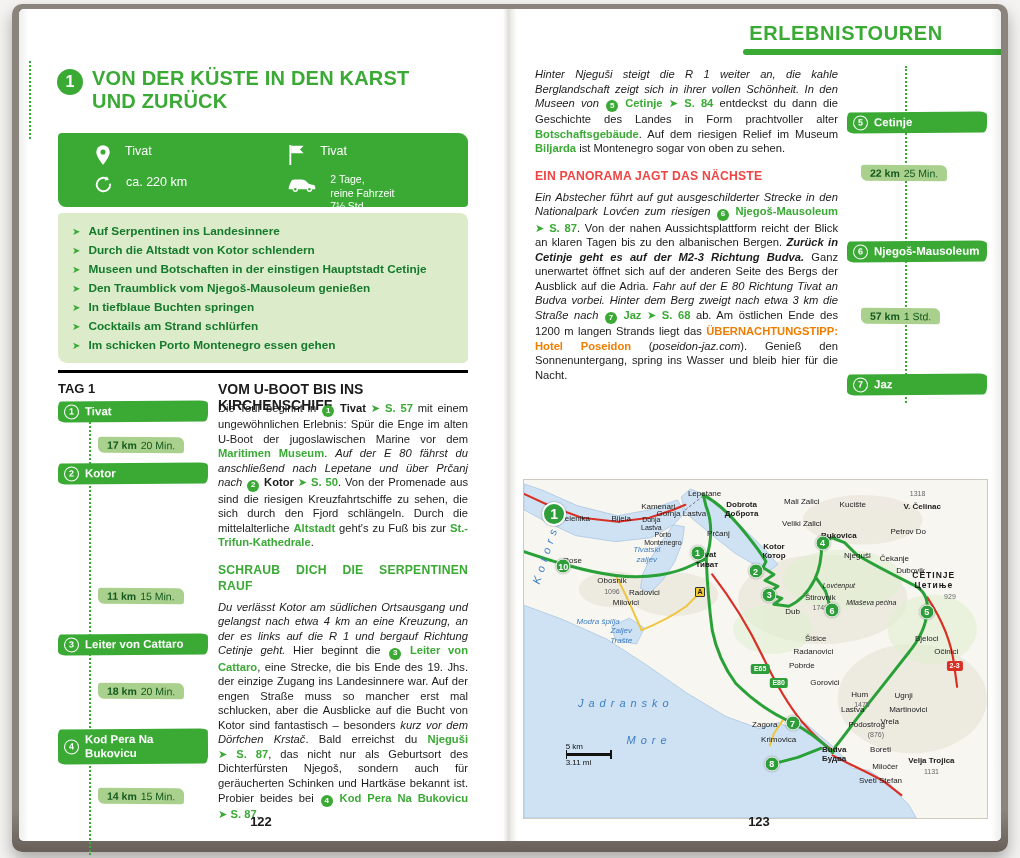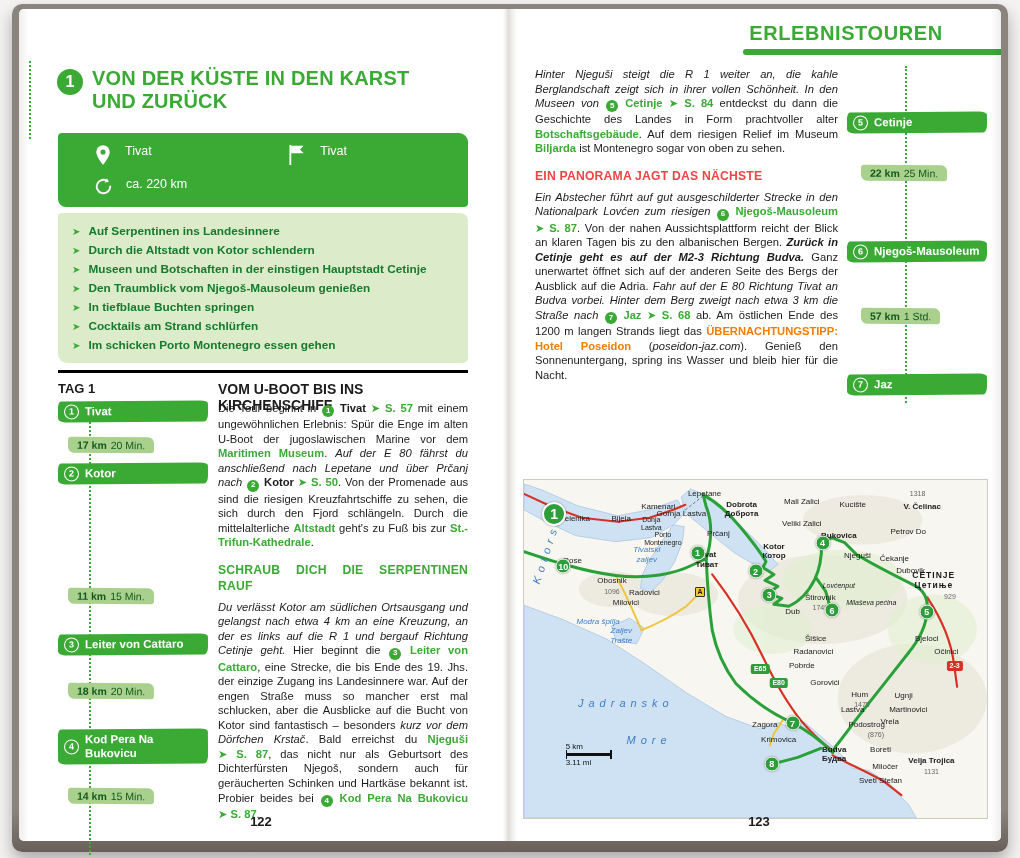--- a/index.html
+++ b/index.html
@@ -38,21 +38,21 @@
   .day-header{position:absolute;left:39px;top:361px;width:410px;display:flex;border-top:3px solid #000;padding-top:8px;}
   .day-label{width:150px;font-weight:bold;font-size:13px;border-bottom:3px solid #000;padding-bottom:4px;}
   .day-title{flex:1;padding-left:10px;font-weight:bold;font-size:14px;}
 
   .columns{position:absolute;left:39px;top:392px;width:410px;display:flex;}
   .timeline{width:150px;position:relative;}
   .timeline::before{content:"";position:absolute;left:31px;top:6px;bottom:-34px;border-left:2px dotted var(--green);}
   .tl-item{position:relative;z-index:1;}
   .tl-stop{background:var(--green);color:#fff;border-radius:3px 8px 4px 7px / 7px 3px 8px 4px;padding:3px 6px;display:flex;align-items:center;gap:6px;font-size:11.5px;font-weight:bold;line-height:1.25;transform:rotate(-.4deg);}
   .tl-num{flex:0 0 15px;width:15px;height:15px;border-radius:50%;border:1.4px solid #fff;display:flex;align-items:center;justify-content:center;font-size:9px;}
-  .tl-leg{background:var(--chip);color:#14581e;border-radius:3px 6px 3px 6px;padding:2px 9px;width:fit-content;margin-left:10px;font-size:10.5px;transform:rotate(.4deg);white-space:nowrap;}
+  .tl-leg{background:var(--chip);color:#14581e;border-radius:3px 6px 3px 6px;padding:2px 9px;width:fit-content;margin-left:40px;font-size:10.5px;transform:rotate(.4deg);white-space:nowrap;}
   .tl-dist{font-weight:bold;margin-right:4px;}
   .tl-left > div:nth-of-type(2){margin-top:15px}
   .tl-left > div:nth-of-type(3){margin-top:10px}
   .tl-left > div:nth-of-type(4){margin-top:104px}
   .tl-left > div:nth-of-type(5){margin-top:30px}
   .tl-left > div:nth-of-type(6){margin-top:28px}
   .tl-left > div:nth-of-type(7){margin-top:30px}
   .tl-left > div:nth-of-type(8){margin-top:24px}
 
   .bodytext{flex:1;margin-left:10px;font-size:11.2px;line-height:1.3;text-align:justify;}
@@ -136,20 +136,30 @@
                 <path d="M5 2h15l-4.5 4.5L20 11H5z" fill="#fff"></path>
               </svg>
             <span>Tivat</span>
           </div>
           <div class="info-cell">
             <svg width="19" height="19" viewBox="0 0 24 24">
                 <path d="M20.5 12a8.5 8.5 0 1 1-3.2-6.6" fill="none" stroke="#fff" stroke-width="2.4" stroke-linecap="round"></path>
                 <path d="M16.5 1.5l1.6 4.6-4.8 1.2z" fill="#fff"></path>
               </svg>
             <span>ca. 220 km</span>
+          </div>
+          <div class="info-cell">
+            <svg width="30" height="18" viewBox="0 0 34 20">
+                <path d="M2 13l2.5-5.5C5.2 6 6.6 5 8.5 5h8c2.2 0 4.3.9 5.8 2.4L25 10l5 1.2c1.4.3 2 1.2 2 2.6V16h-3.2a3.3 3.3 0 0 1-6.4 0h-9.8a3.3 3.3 0 0 1-6.4 0H2z" fill="#fff"></path>
+                <circle cx="9.4" cy="16" r="2.2" fill="#3aaa35" stroke="#fff" stroke-width="1.4"></circle>
+                <circle cx="25.4" cy="16" r="2.2" fill="#3aaa35" stroke="#fff" stroke-width="1.4"></circle>
+              </svg>
+            <span class="info-multiline">2 Tage,
+reine Fahrzeit
+7½ Std.</span>
           </div>
         </div>
 
         <div class="highlights">
 
             <div class="hl-row">
               <span class="hl-arrow">➤</span>
               <span class="hl-text">Auf Serpentinen ins Landesinnere</span>
             </div>
 

